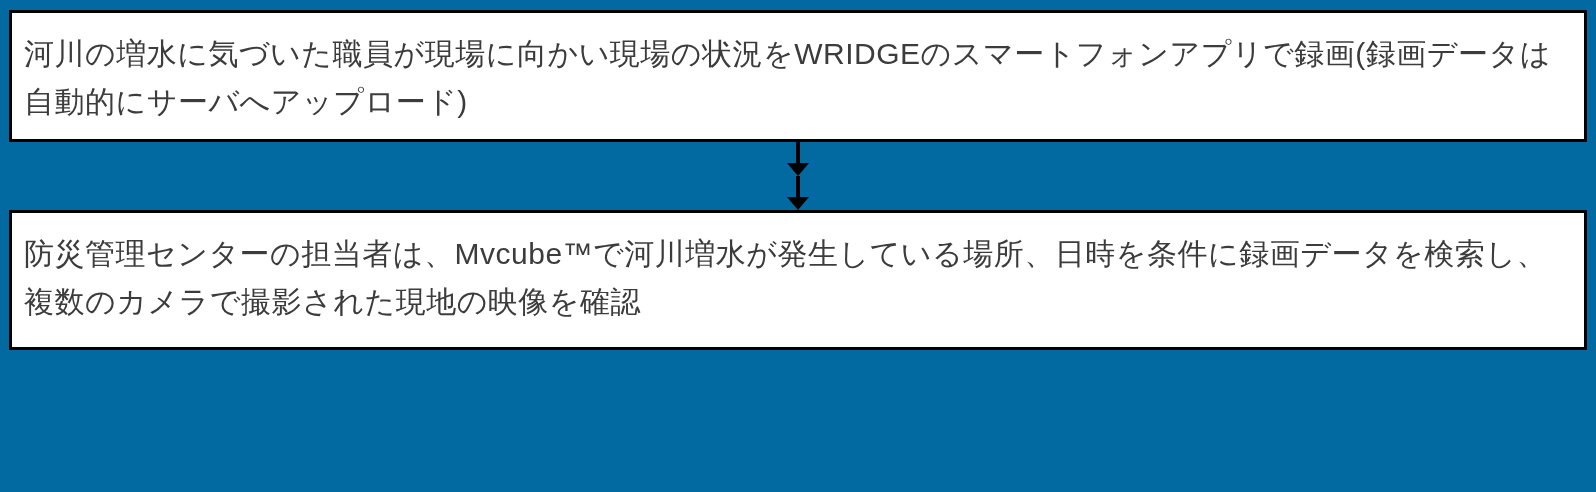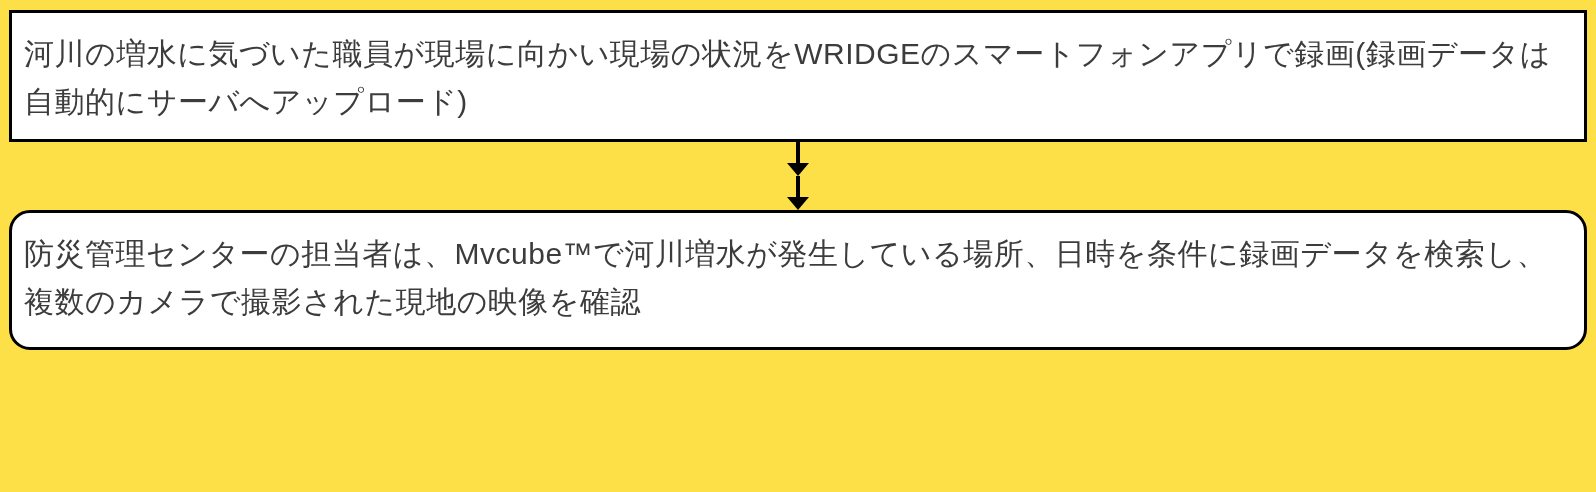--- a/index.html
+++ b/index.html
@@ -7,37 +7,37 @@
     padding: 0;
     background: #ffffff;
     font-family: "Liberation Sans", "DejaVu Sans", sans-serif;
   }
   .flowchart {
     position: relative;
     width: 1596px;
     height: 492px;
     box-sizing: border-box;
     padding: 10px 9px 0 9px;
-    background: #fde047;
+    background: #0369a1;
   }
   .flow-step {
     box-sizing: border-box;
     width: 1578px;
     border: 3px solid #000000;
     background: #ffffff;
     padding: 17px 12px 10px 12px;
     font-size: 30px;
     line-height: 48px;
     color: #3c3c3c;
     letter-spacing: 0.5px;
     overflow: hidden;
   }
   .step-1 { min-height: 132px; }
   .step-2 { min-height: 131px; }
-  .step-3 { min-height: 140px; border-radius: 21px; }
+  .step-3 { min-height: 140px; }
   .arrow-gap {
     width: 1578px;
     height: 34px;
     display: flex;
     flex-direction: column;
     align-items: center;
     justify-content: flex-start;
   }
   .arrow-shaft {
     width: 4px;

